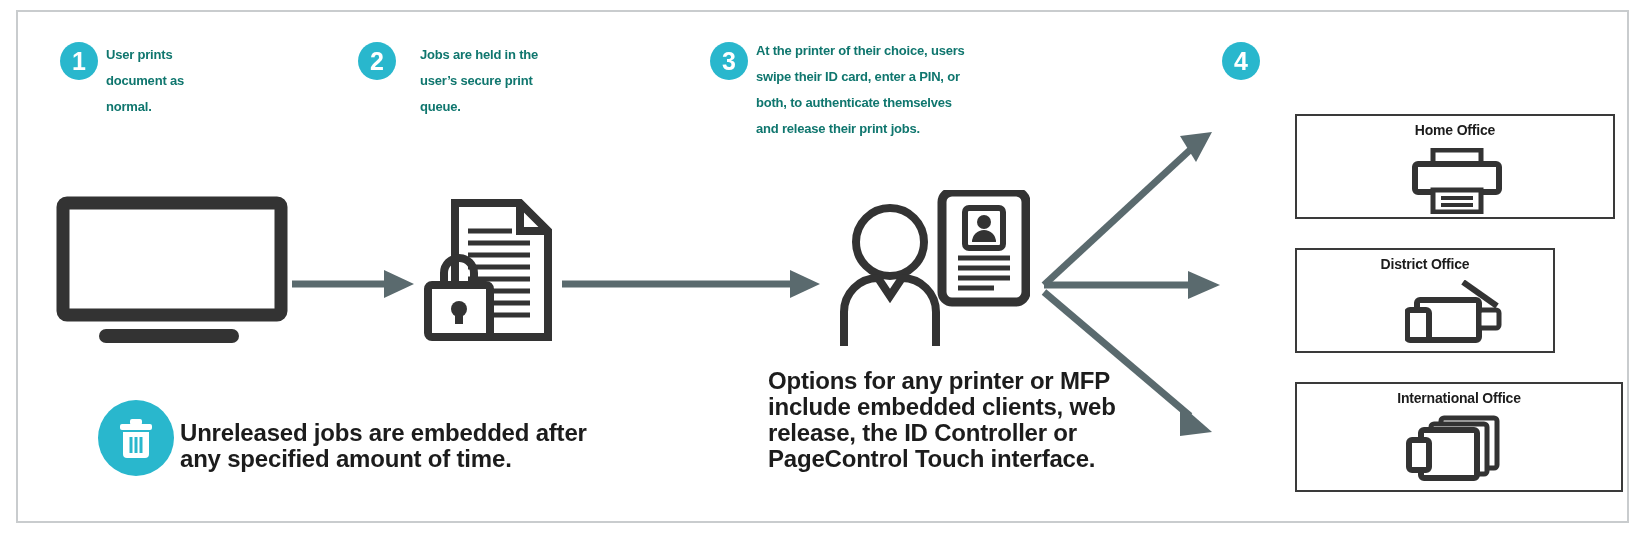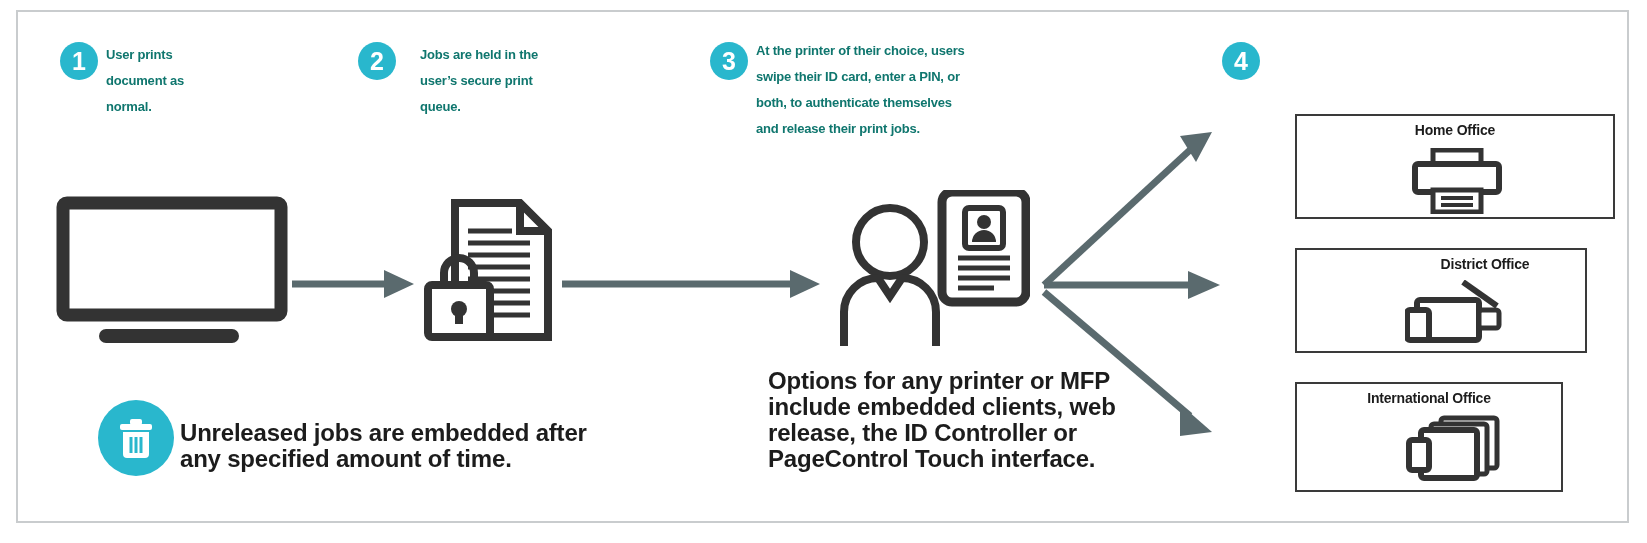--- a/index.html
+++ b/index.html
@@ -184,31 +184,31 @@
     <div class="office-label">Home Office</div>
     <svg style="position:absolute; left:110px; top:32px;" width="100" height="66" viewBox="0 0 100 66">
       <rect x="26" y="2" width="48" height="14" fill="#ffffff" stroke="#333333" stroke-width="5"></rect>
       <rect x="8" y="16" width="84" height="28" rx="3" fill="#ffffff" stroke="#333333" stroke-width="6"></rect>
       <rect x="26" y="42" width="48" height="22" fill="#ffffff" stroke="#333333" stroke-width="5"></rect>
       <line x1="34" y1="50" x2="66" y2="50" stroke="#333333" stroke-width="4"></line>
       <line x1="34" y1="57" x2="66" y2="57" stroke="#333333" stroke-width="4"></line>
     </svg>
   </div>
 
-  <div class="office-box" style="left:1295px; top:248px; width:292px; height:105px;padding-left:44px;">
+  <div class="office-box" style="left:1295px; top:248px; width:260px; height:105px;">
     <div class="office-label">District Office</div>
     <svg style="position:absolute; left:108px; top:30px;" width="104" height="68" viewBox="0 0 104 68">
       <line x1="58" y1="2" x2="92" y2="26" stroke="#333333" stroke-width="6"></line>
       <rect x="12" y="20" width="62" height="40" rx="3" fill="#ffffff" stroke="#333333" stroke-width="6"></rect>
       <rect x="2" y="30" width="22" height="30" rx="3" fill="#ffffff" stroke="#333333" stroke-width="6"></rect>
       <rect x="74" y="30" width="20" height="18" rx="3" fill="#ffffff" stroke="#333333" stroke-width="5"></rect>
     </svg>
   </div>
 
-  <div class="office-box" style="left:1295px; top:382px; width:268px; height:110px;">
+  <div class="office-box" style="left:1295px; top:382px; width:328px; height:110px;">
     <div class="office-label">International Office</div>
     <svg style="position:absolute; left:108px; top:30px;" width="104" height="70" viewBox="0 0 104 70">
       <rect x="36" y="4" width="56" height="50" rx="3" fill="#ffffff" stroke="#333333" stroke-width="5"></rect>
       <rect x="26" y="10" width="56" height="50" rx="3" fill="#ffffff" stroke="#333333" stroke-width="5"></rect>
       <rect x="16" y="16" width="56" height="48" rx="3" fill="#ffffff" stroke="#333333" stroke-width="6"></rect>
       <rect x="4" y="26" width="20" height="30" rx="3" fill="#ffffff" stroke="#333333" stroke-width="6"></rect>
     </svg>
   </div>
 
 </div>

